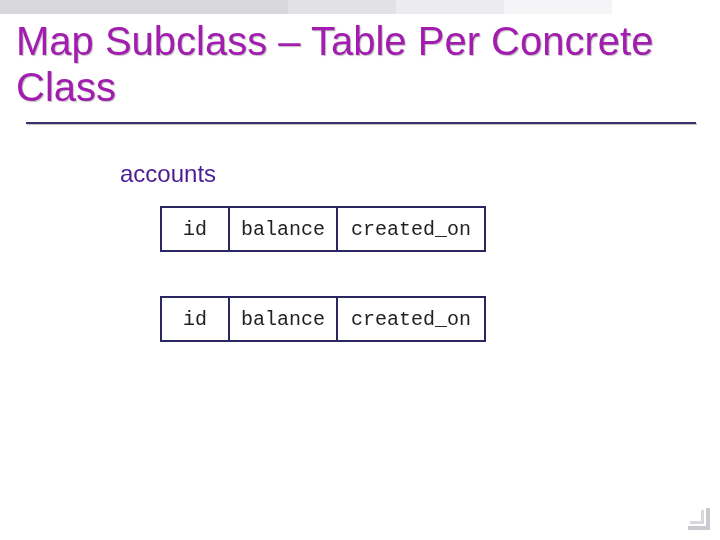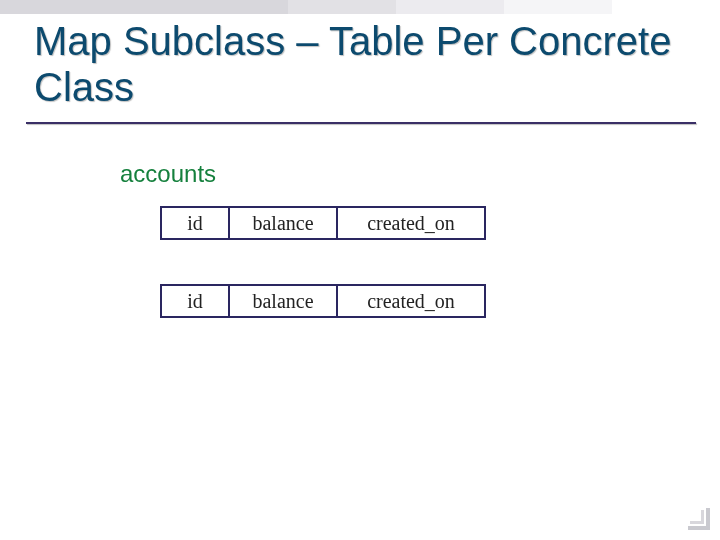--- a/index.html
+++ b/index.html
@@ -17,25 +17,25 @@
     background: linear-gradient(to right,
       #d8d7dc 0%, #d8d7dc 40%,
       #e2e1e5 40%, #e2e1e5 55%,
       #ecebef 55%, #ecebef 70%,
       #f5f5f7 70%, #f5f5f7 85%,
       #ffffff 85%);
   }
   .title {
     position: absolute;
     top: 18px;
-    left: 34px;
+    left: 16px;
     right: 30px;
     font-size: 40px;
     line-height: 1.15;
-    color: #0c4a6e;
+    color: #a21caf;
     font-weight: 400;
     text-shadow: 1px 1px 1px rgba(0,0,0,0.25);
     font-family: "Verdana", "Tahoma", sans-serif;
   }
   .underline {
     position: absolute;
     top: 122px;
     left: 26px;
     width: 670px;
     height: 2px;
@@ -43,42 +43,42 @@
     box-shadow: 1px 1px 1px rgba(0,0,0,0.25);
   }
   .content {
     position: absolute;
     top: 160px;
     left: 120px;
     right: 40px;
   }
   .table-label {
     font-size: 24px;
-    color: #15803d;
+    color: #4c1d95;
     margin-bottom: 18px;
     font-family: "Verdana", sans-serif;
   }
   .table-block {
     margin-bottom: 44px;
   }
   .row {
     display: flex;
     gap: 0;
     margin-left: 40px;
   }
   .cell {
-    height: 34px;
+    height: 46px;
     border: 2px solid #2a2660;
     background: #fff;
     display: flex;
     align-items: center;
     justify-content: center;
     font-size: 20px;
     color: #222;
-    font-family: Liberation Serif, serif;
+    font-family: Liberation Mono, monospace;
   }
   .cell + .cell { margin-left: -2px; }
   .w-id { width: 70px; }
   .w-balance { width: 110px; }
   .w-created { width: 150px; }
   .w-term { width: 110px; }
   .gap-cell {
     width: 40px;
     border: none;
     background: transparent;

